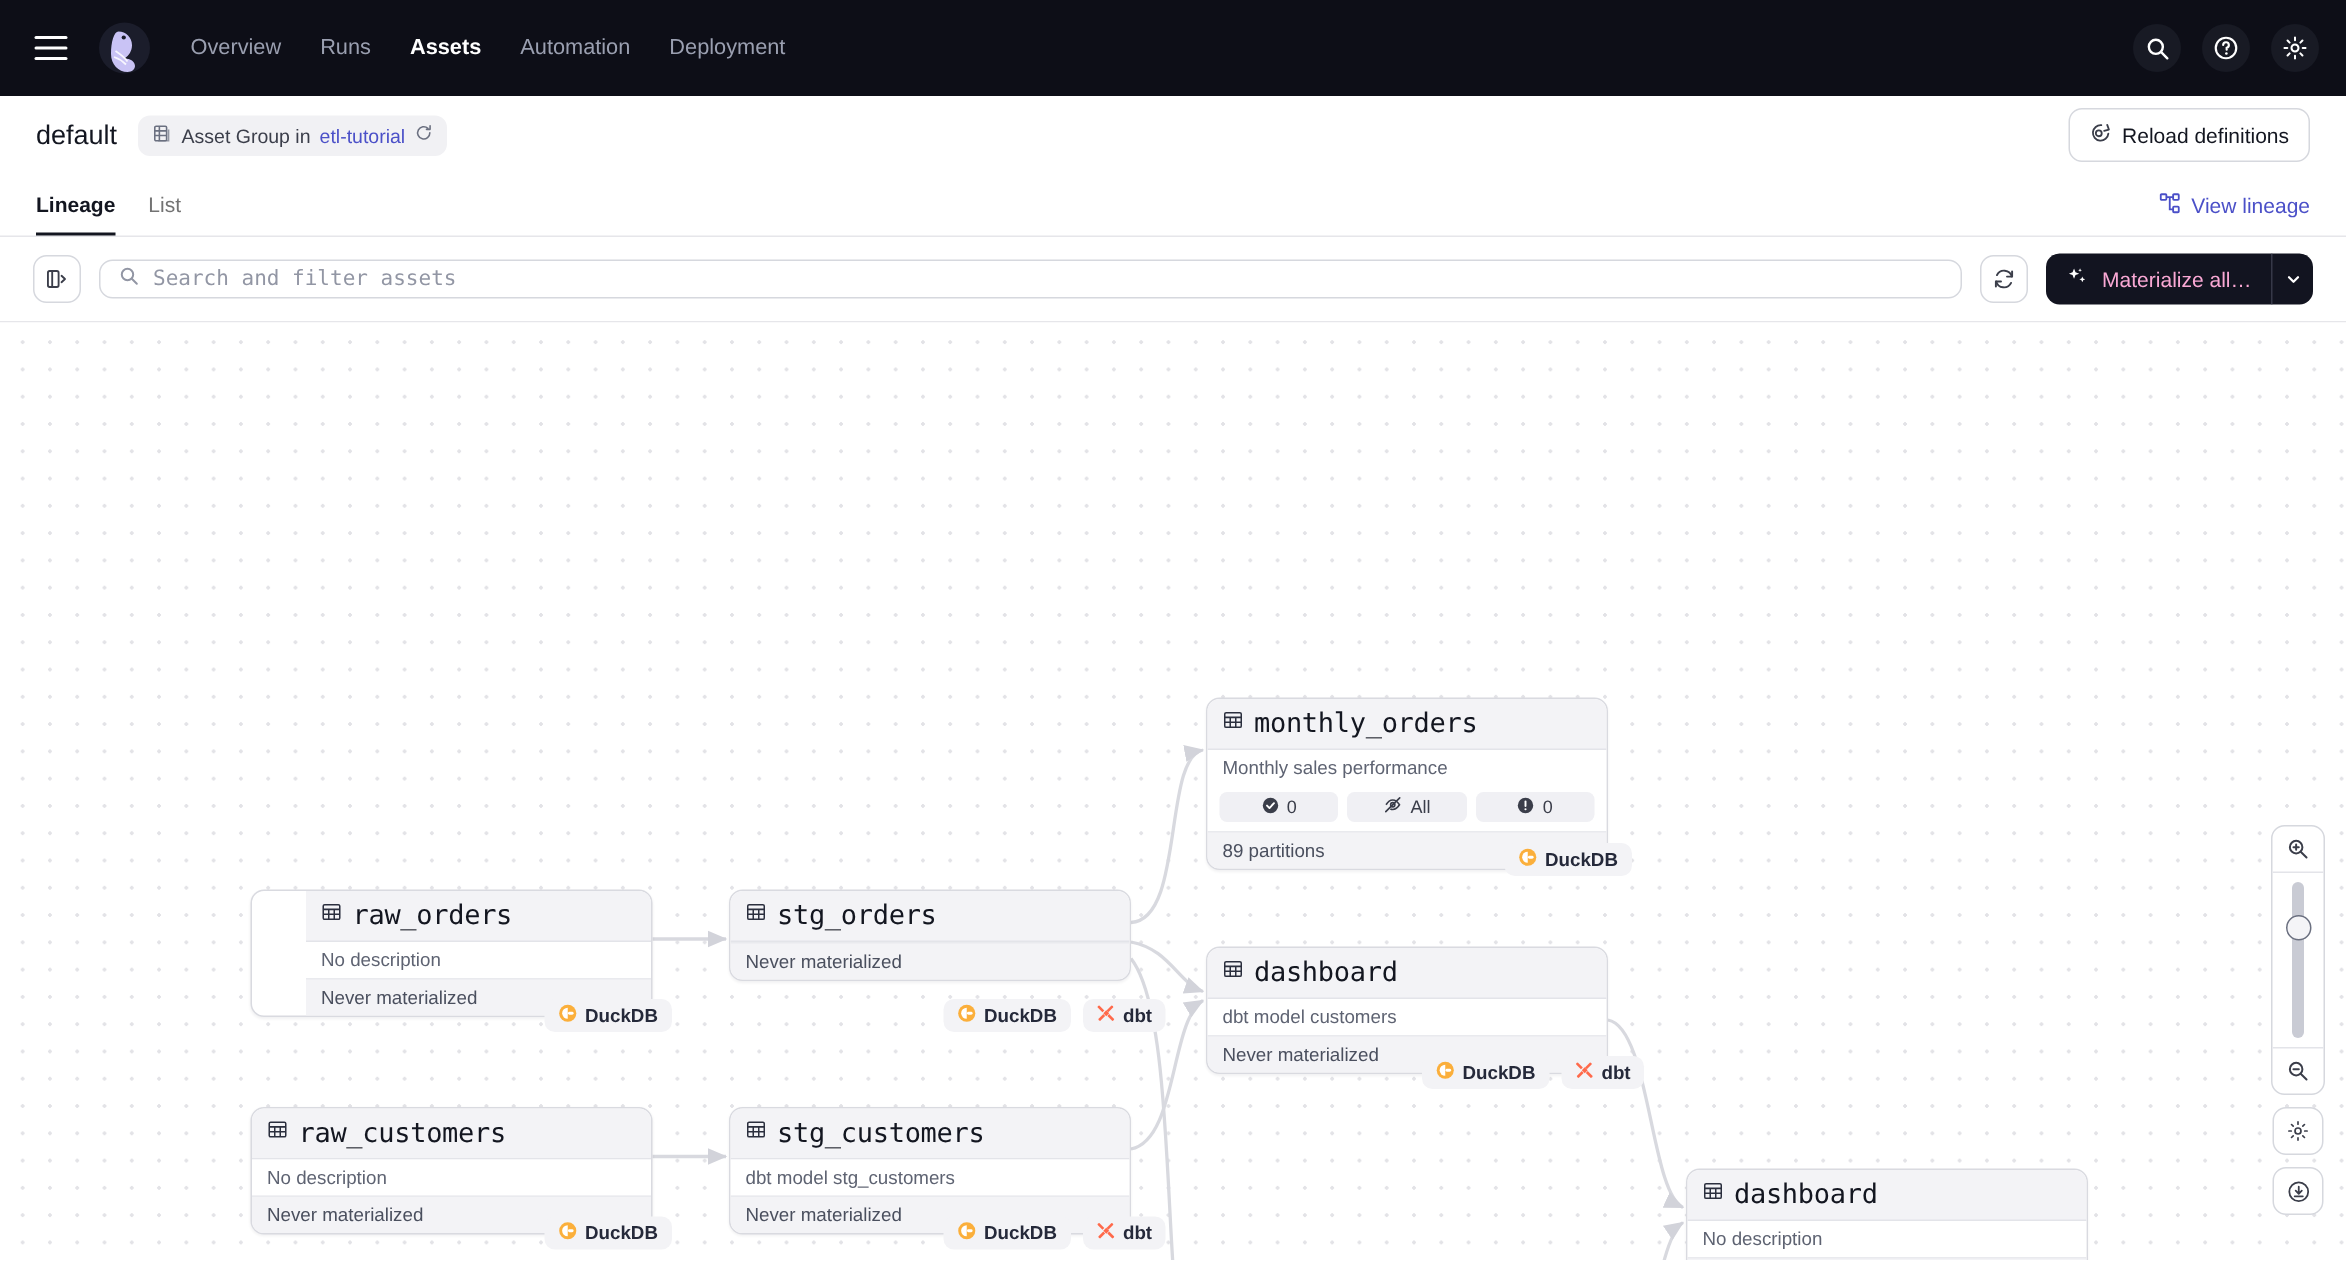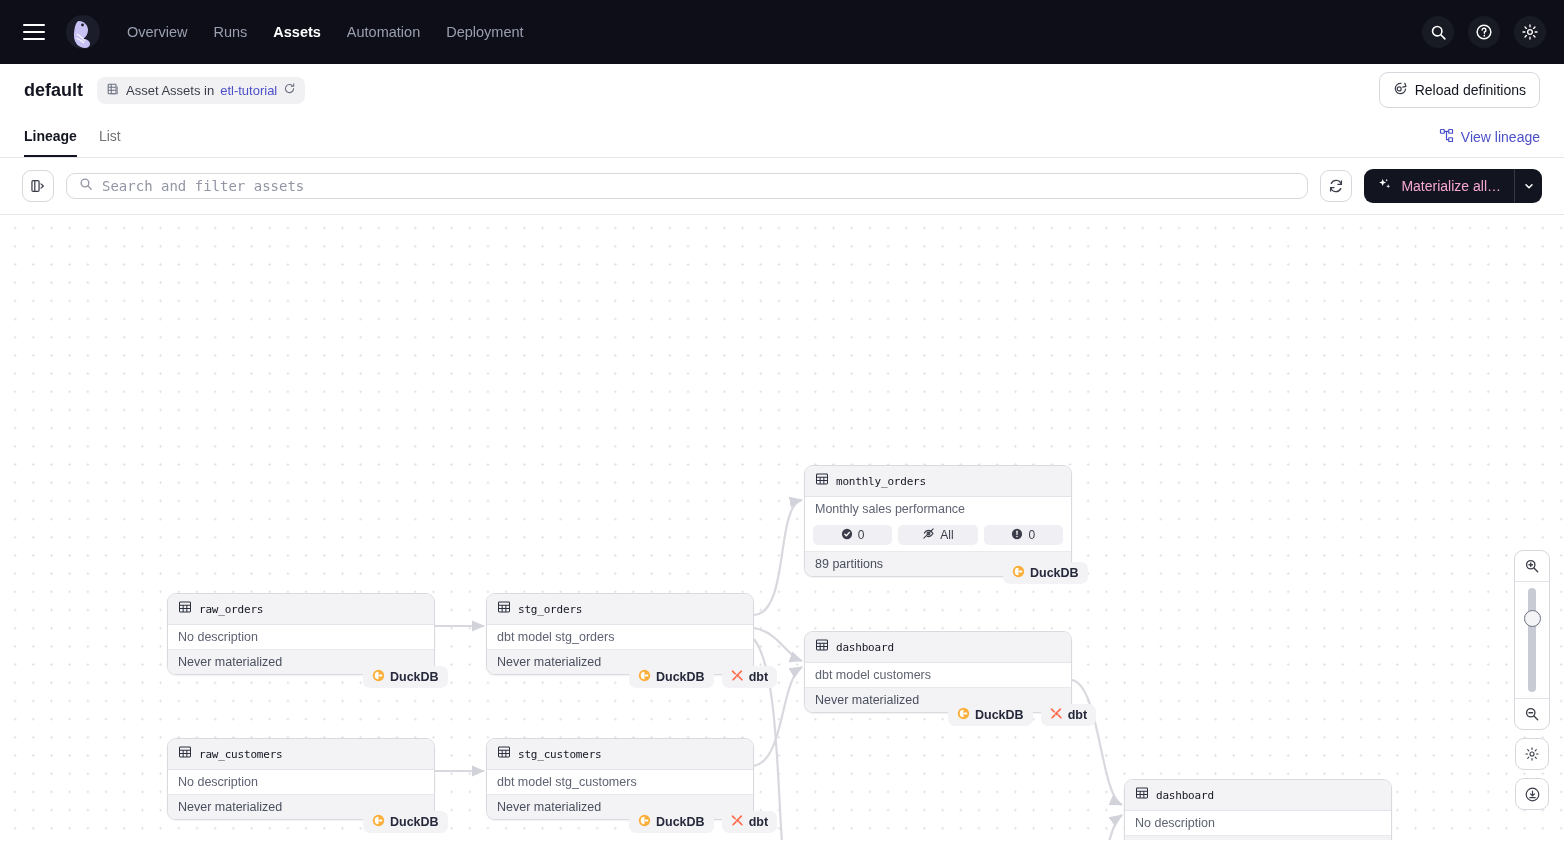--- a/index.html
+++ b/index.html
@@ -20,21 +20,21 @@
   .logo { width: 36px; height: 36px; margin-right: 26px; }
   .navlinks { display: flex; align-items: center; gap: 26px; }
   .navlink { color: #9A9FB0; font-size: 14.5px; cursor: pointer; }
   .navlink.active { color: #ffffff; font-weight: bold; }
   .nav-right { position: absolute; right: 18px; display: flex; gap: 14px; align-items: center; }
   .circbtn { width: 32px; height: 32px; border-radius: 50%; background: #181A24;
     display: flex; align-items: center; justify-content: center; cursor: pointer; }
 
   
   #pagehead { height: 52px; display: flex; align-items: center; padding: 0 24px; position: relative; }
-  #pagetitle { font-size: 18px; font-weight: bold; color: #131620; margin-right: 14px; }
+  #pagetitle { font-size: 18px; font-weight: normal; color: #131620; margin-right: 14px; }
   .groupbadge { display: inline-flex; align-items: center; gap: 6px; background: #F1F1F4;
     border-radius: 8px; padding: 5px 9px; font-size: 13px; color: #3B3E4A; cursor: pointer; }
   .groupbadge a { color: #4B50C8; text-decoration: none; }
   .reload-btn { position: absolute; right: 24px; display: inline-flex; align-items: center; gap: 7px;
     border: 1px solid #D6D8DE; border-radius: 9px; background: #fff; padding: 8px 13px;
     font-size: 14px; color: #131620; cursor: pointer; }
 
   
   #tabsrow { height: 42px; border-bottom: 1px solid #E6E6EA; display: flex; align-items: flex-end;
     padding: 0 24px; position: relative; }
@@ -64,21 +64,21 @@
   #canvas { position: relative; width: 1564px; height: 625px; overflow: hidden;
     background-color: #fff;
     background-image: radial-gradient(#E3E3E7 1.1px, transparent 1.2px);
     background-size: 18.2px 18.2px; background-position: 6px 4px; }
   #edges { position: absolute; left: 0; top: 0; width: 1564px; height: 625px; }
 
   .node { position: absolute; width: 268px; border: 1px solid #D9DAE0; border-radius: 9px;
     background: #fff; box-shadow: 0 1px 2px rgba(16,18,34,.06); overflow: hidden; cursor: pointer; }
   .node-head { display: flex; align-items: center; gap: 7px; padding: 6px 10px;
     background: #F3F3F6; border-bottom: 1px solid #E3E4E9; }
-  .node-title { font-family: "DejaVu Sans Mono", monospace; font-size: 11px; color: #131620; letter-spacing: -.2px; }
+  .node-title { font-family: "DejaVu Sans Mono", monospace; font-size: 18px; color: #131620; letter-spacing: -.2px; }
   .node-desc { padding: 5px 10px; font-size: 12.5px; color: #5E6372; background: #fff; }
   .node-status { padding: 5px 10px; font-size: 12.5px; color: #4A4F5E; background: #F3F3F6;
     border-top: 1px solid #E9EAEE; }
   .node-parts { padding: 5px 10px; font-size: 12.5px; color: #4A4F5E; background: #F3F3F6;
     border-top: 1px solid #E9EAEE; }
   .chips { display: flex; gap: 6px; padding: 4px 8px 6px 8px; background: #fff; }
   .chip { flex: 1; height: 20px; background: #F0F0F4; border-radius: 5px; display: flex;
     align-items: center; justify-content: center; gap: 5px; font-size: 12px; color: #3B3E4A; }
 
   .tags { position: absolute; display: flex; gap: 8px; }
@@ -150,21 +150,21 @@
 <div id="pagehead">
   <div id="pagetitle">default</div>
   <div class="groupbadge">
     <span>
       <svg width="14" height="14" viewBox="0 0 16 16" fill="none" stroke="#6B7080" stroke-width="1.2">
         <rect x="2.5" y="2.5" width="9" height="11" rx="1"></rect>
         <path d="M2.5 6h9M2.5 9.5h9M6 2.5v11"></path>
         <path d="M13 5v8.5h-8" stroke-opacity=".7"></path>
       </svg>
     </span>
-    <span>Asset Assets in</span>
+    <span>Asset Group in</span>
     <a href="#">etl-tutorial</a>
     <span>
       <svg width="13" height="13" viewBox="0 0 16 16" fill="none" stroke="#6B7080" stroke-width="1.3">
         <path d="M13 8a5 5 0 1 1-1.6-3.6" stroke-linecap="round"></path>
         <path d="M13.2 2.2v3h-3" stroke-linecap="round" stroke-linejoin="round"></path>
       </svg>
     </span>
   </div>
   <div class="reload-btn">
     <span>
@@ -251,21 +251,21 @@
       <path d="M754,400 C790,398 775,290 802,285"></path>
       <path d="M754,413 C780,418 785,440 802,446"></path>
       <path d="M754,424 C790,470 770,700 802,738"></path>
       <path d="M754,551 C785,545 780,465 802,452"></path>
       <path d="M754,742 C780,742 785,742 802,742"></path>
       <path d="M1072,465 C1100,470 1100,580 1122,590"></path>
       <path d="M1072,740 C1100,735 1100,615 1122,600"></path>
     </g>
   </svg>
   <div id="nodes-layer">
-      <div class="node" style="left: 167px; top: 378px;">
+      <div class="node" style="left: 167px; top: 378px; padding-left: 36px;">
         <div class="node-head">
           <span><svg width="14" height="14" viewBox="0 0 16 16" fill="none" stroke="#2B2F3E" stroke-width="1.15">
               <rect x="1.7" y="2.4" width="12.6" height="11.2" rx="1.1"></rect>
               <path d="M1.7 6h12.6M1.7 9.8h12.6M5.9 6v7.6M10.1 6v7.6"></path>
             </svg></span>
           <span class="node-title">raw_orders</span>
         </div>
         <div class="node-desc">No description</div>
         <div class="node-status">Never materialized</div>
       </div>
@@ -301,21 +301,20 @@
         </div>
       </div>
       <div class="node" style="left: 486px; top: 378px;">
         <div class="node-head">
           <span><svg width="14" height="14" viewBox="0 0 16 16" fill="none" stroke="#2B2F3E" stroke-width="1.15">
               <rect x="1.7" y="2.4" width="12.6" height="11.2" rx="1.1"></rect>
               <path d="M1.7 6h12.6M1.7 9.8h12.6M5.9 6v7.6M10.1 6v7.6"></path>
             </svg></span>
           <span class="node-title">stg_orders</span>
         </div>
-        <div class="node-desc">dbt model stg_orders</div>
         <div class="node-status">Never materialized</div>
       </div>
       <div class="tags" style="left: 629px; top: 451px;">
         <div class="tag">
           <span><svg width="13" height="13" viewBox="0 0 16 16">
               <circle cx="8" cy="8" r="7" fill="#FBAF3B"></circle>
               <path d="M8 3.4a4.6 4.6 0 1 0 0 9.2z" fill="#fff"></path>
               <rect x="8.2" y="6.8" width="4.6" height="2.4" rx="1.2" fill="#fff"></rect>
             </svg></span>
           <span>DuckDB</span>

